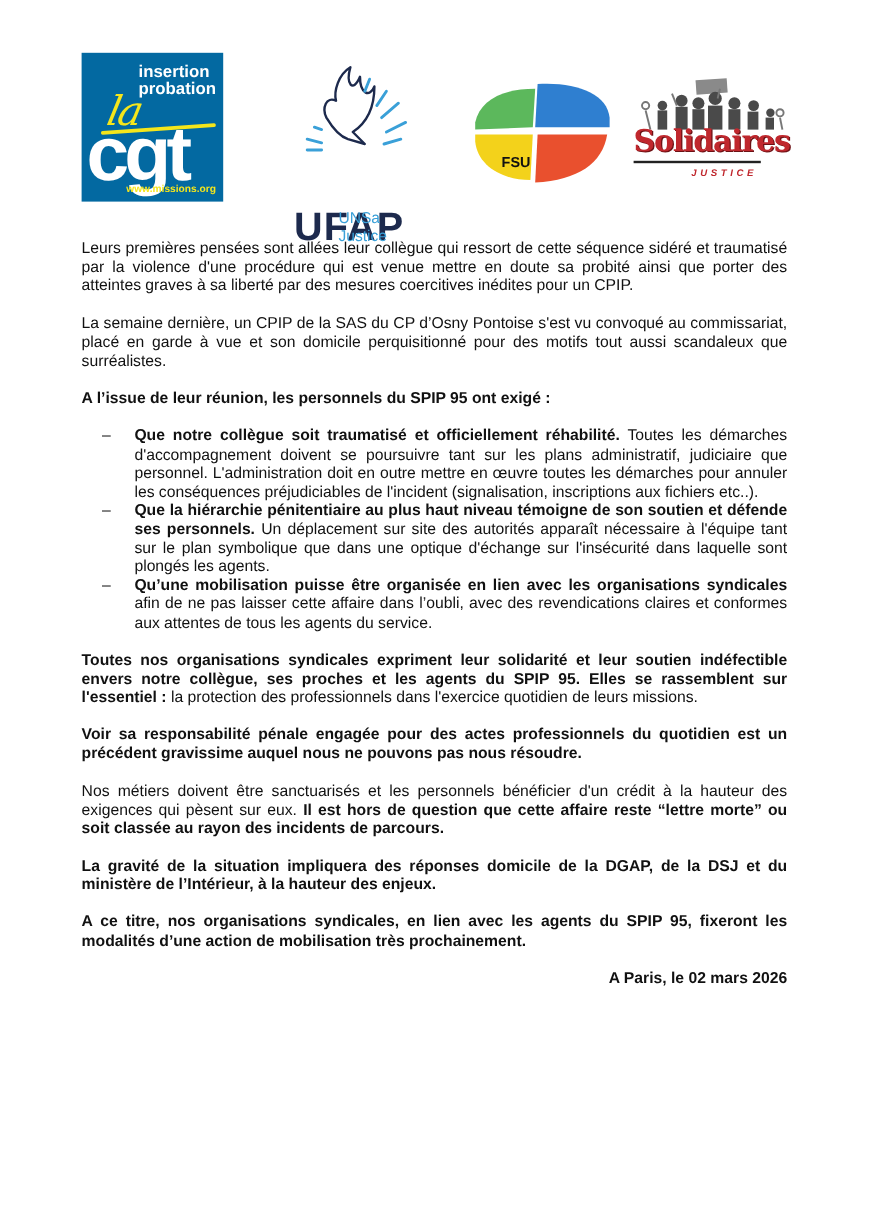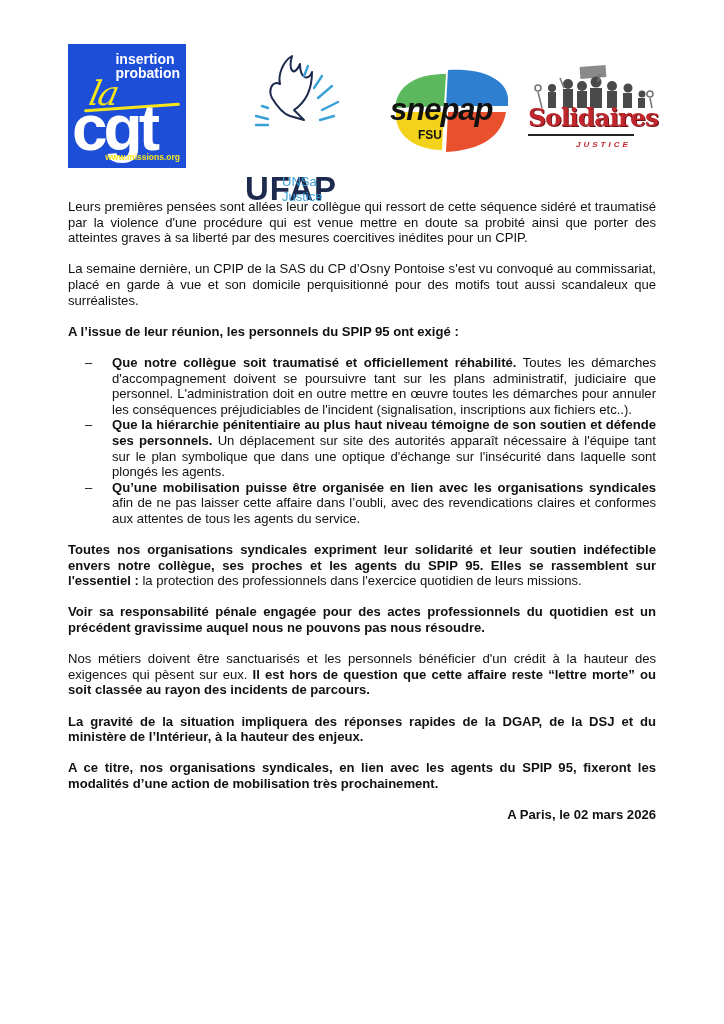--- a/index.html
+++ b/index.html
@@ -4,21 +4,21 @@
 <style>
   html, body { margin: 0; padding: 0; background: #ffffff; }
   body { width: 724px; height: 1024px; position: relative; overflow: hidden;
          font-family: "Liberation Sans", sans-serif; color: #111; }
   .page { position: absolute; left: 0; top: 0; width: 724px; height: 1024px; }
 
   
   .logos { position: absolute; top: 44px; left: 68px; width: 590px; height: 145px; }
   .logo { position: absolute; }
 
-  .cgt { left: 0; top: 0; width: 118px; height: 124px; background: #1d4ed8; overflow: hidden; }
+  .cgt { left: 0; top: 0; width: 118px; height: 124px; background: #0369a1; overflow: hidden; }
   .cgt .ins { position: absolute; right: 6px; top: 8px; color: #fff; font-weight: bold;
               font-size: 14px; line-height: 14px; text-align: left; }
   .cgt .la { position: absolute; left: 22px; top: 34px; color: #f5e61b; font-family: "DejaVu Serif", serif;
              font-style: italic; font-size: 34px; line-height: 30px; transform: skewX(-12deg); letter-spacing: -2px; }
   .cgt .la-line { position: absolute; left: 16px; top: 62px; width: 96px; height: 3px; background: #f5e61b;
                   transform: rotate(-4deg); border-radius: 2px; }
   .cgt .word { position: absolute; left: 4px; top: 52px; color: #fff; font-weight: bold; font-size: 64px;
                line-height: 64px; letter-spacing: -4px; text-align: right; }
   .cgt .url { position: absolute; right: 6px; bottom: 6px; color: #f5e61b; font-weight: bold; font-size: 8.5px; }
 
@@ -88,21 +88,20 @@
       <div class="sub">UNSa Justice</div>
     </div>
 
     <div class="logo snepap">
       <svg width="128" height="92" viewBox="0 0 128 92">
         <path d="M8 36 C12 18 30 8 58 8 L56 40 L8 42 Z" fill="#5cb85c"></path>
         <path d="M60 4 C92 2 118 12 120 32 L120 40 L58 40 Z" fill="#2f7fd0"></path>
         <path d="M8 46 L56 46 L54 84 C30 84 10 72 8 52 Z" fill="#f3d21b"></path>
         <path d="M60 46 L118 46 C114 70 94 84 58 86 Z" fill="#e9502e"></path>
       </svg>
-      <div class="name">snepap</div>
       <div class="fsu">FSU</div>
     </div>
 
     <div class="logo solidaires">
       <svg width="140" height="50" viewBox="0 0 140 50">
         <rect x="56" y="2" width="26" height="12" fill="#8a8a8a" transform="rotate(-4 69 8)"></rect>
         <g fill="#4a4a4a">
           <circle cx="28" cy="24" r="4"></circle>
             <rect x="24" y="28" width="8" height="16"></rect>
           <circle cx="44" cy="20" r="5"></circle>
@@ -155,19 +154,19 @@
         <b>Qu’une mobilisation puisse être organisée en lien avec les organisations syndicales</b><span> afin de ne pas laisser cette affaire dans l’oubli, avec des revendications claires et conformes aux attentes de tous les agents du service.</span>
       </li>
     </ul>
 
     <p><b>Toutes nos organisations syndicales expriment leur solidarité et leur soutien indéfectible envers notre collègue, ses proches et les agents du SPIP 95. Elles se rassemblent sur l'essentiel :</b><span> la protection des professionnels dans l'exercice quotidien de leurs missions.</span></p>
 
     <p><b>Voir sa responsabilité pénale engagée pour des actes professionnels du quotidien est un précédent gravissime auquel nous ne pouvons pas nous résoudre.</b></p>
 
     <p><span>Nos métiers doivent être sanctuarisés et les personnels bénéficier d'un crédit à la hauteur des exigences qui pèsent sur eux. </span><b>Il est hors de question que cette affaire reste “lettre morte” ou soit classée au rayon des incidents de parcours.</b></p>
 
-    <p><b>La gravité de la situation impliquera des réponses rapides de la DGAP, de la DSJ et du ministère de l’Intérieur, à la hauteur des enjeux.</b></p>
+    <p><b>La gravité de la situation impliquera des réponses domicile de la DGAP, de la DSJ et du ministère de l’Intérieur, à la hauteur des enjeux.</b></p>
 
     <p><b>A ce titre, nos organisations syndicales, en lien avec les agents du SPIP 95, fixeront les modalités d’une action de mobilisation très prochainement.</b></p>
 
     <p class="sign">A Paris, le 02 mars 2026</p>
   </div>
 </div>
 
 </body></html>

